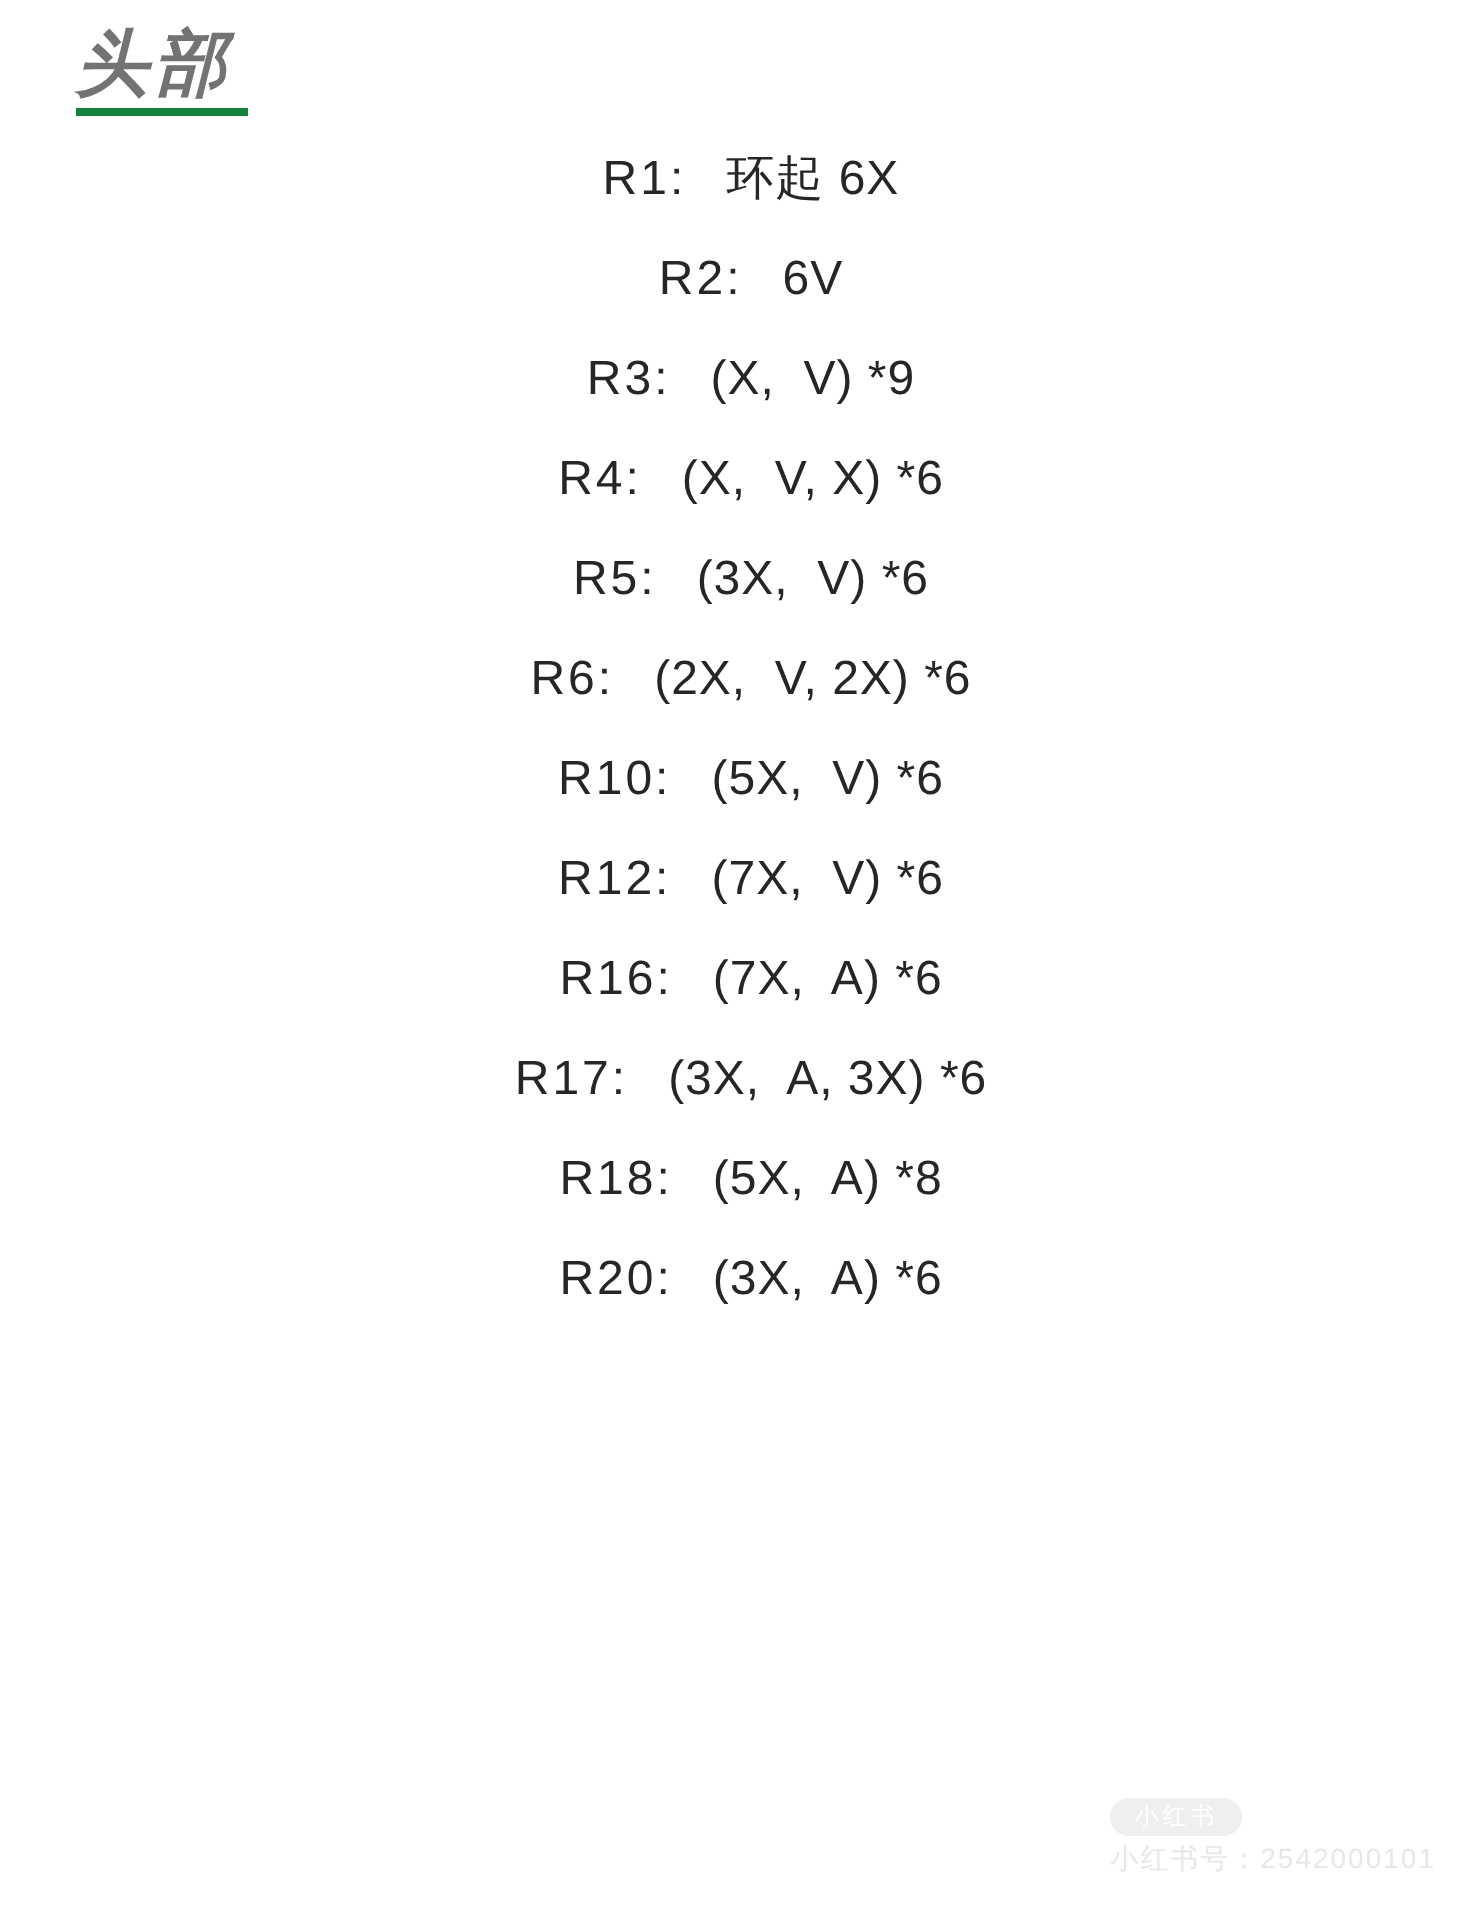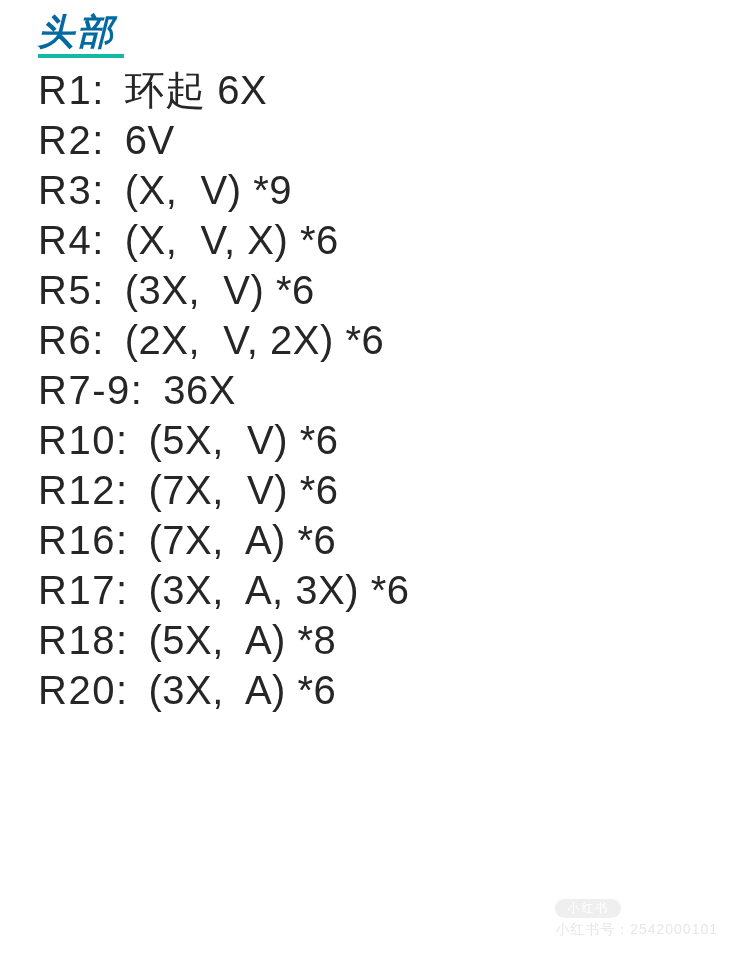--- a/index.html
+++ b/index.html
@@ -17,33 +17,34 @@
   }
   .content {
     padding: 13px 20px 0 38px;
   }
   .title {
     display: inline-block;
     font-size: 36px;
     line-height: 38px;
     font-weight: bold;
     font-style: italic;
-    color: #0369a1;
-    border-bottom: 4px solid #14b8a6;
+    color: #737373;
+    border-bottom: 4px solid #15803d;
     padding: 0 8px 3px 0;
     letter-spacing: 3px;
   }
   .pattern-list {
     margin-top: 7px;
   }
   .row {
-    font-size: 40px;
+    font-size: 24px;
     line-height: 50px;
     white-space: pre;
     letter-spacing: 0.5px;
+    text-align: center;
   }
   .row-label {
     letter-spacing: 1.5px;
   }
   .row-value {
     margin-left: 20px;
   }
   .watermark {
     position: absolute;
     right: 15px;
@@ -74,21 +75,20 @@
 <div class="content">
   <div class="title">头部</div>
 
   <div class="pattern-list">
     <div class="row"><span class="row-label">R1:</span><span class="row-value">环起 6X</span></div>
     <div class="row"><span class="row-label">R2:</span><span class="row-value">6V</span></div>
     <div class="row"><span class="row-label">R3:</span><span class="row-value">(X,  V) *9</span></div>
     <div class="row"><span class="row-label">R4:</span><span class="row-value">(X,  V, X) *6</span></div>
     <div class="row"><span class="row-label">R5:</span><span class="row-value">(3X,  V) *6</span></div>
     <div class="row"><span class="row-label">R6:</span><span class="row-value">(2X,  V, 2X) *6</span></div>
-    <div class="row"><span class="row-label">R7-9:</span><span class="row-value">36X</span></div>
     <div class="row"><span class="row-label">R10:</span><span class="row-value">(5X,  V) *6</span></div>
     <div class="row"><span class="row-label">R12:</span><span class="row-value">(7X,  V) *6</span></div>
     <div class="row"><span class="row-label">R16:</span><span class="row-value">(7X,  A) *6</span></div>
     <div class="row"><span class="row-label">R17:</span><span class="row-value">(3X,  A, 3X) *6</span></div>
     <div class="row"><span class="row-label">R18:</span><span class="row-value">(5X,  A) *8</span></div>
     <div class="row"><span class="row-label">R20:</span><span class="row-value">(3X,  A) *6</span></div>
   </div>
 </div>
 
 <div class="watermark">

